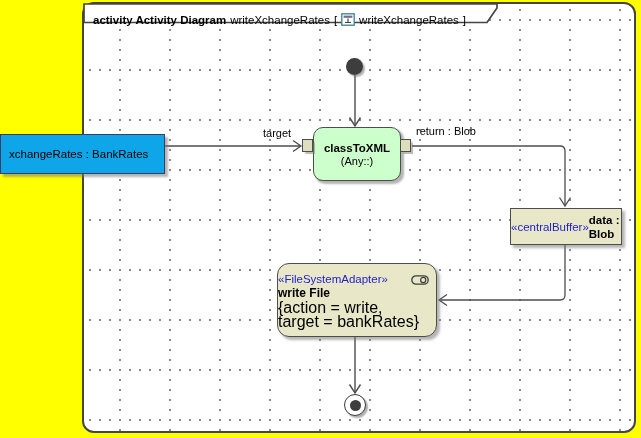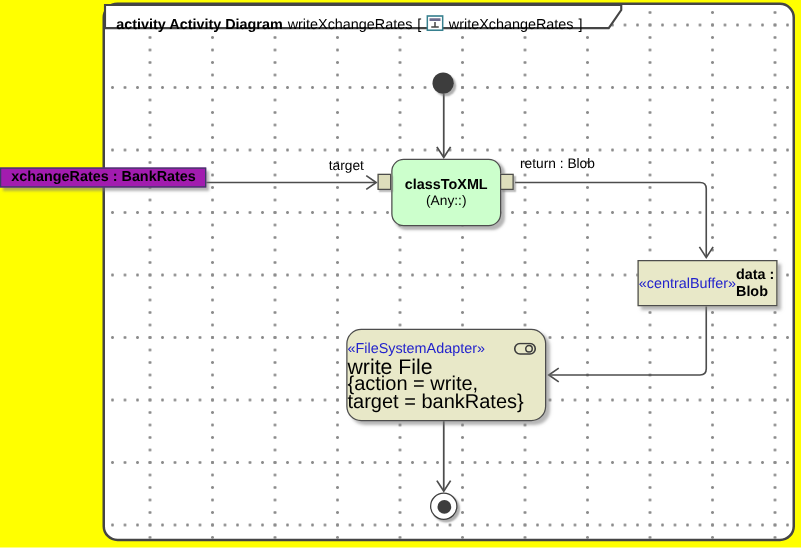--- a/index.html
+++ b/index.html
@@ -29,23 +29,23 @@
   }
   .frame-header-text{
     position:absolute;left:93px;top:6px;height:28px;
     display:flex;align-items:center;gap:4px;
     font-size:11.5px;color:#000;white-space:nowrap;
   }
   .frame-header-text .bold{font-weight:bold;}
   .node{position:absolute;box-sizing:border-box;}
   .shadowed{box-shadow:2.5px 2.5px 2px rgba(120,120,120,0.55);}
   .param-node{
-    left:0;top:134px;width:165px;height:16px;
-    background:#a21caf;border:1.5px solid #3c3c64;
-    font-weight:bold;font-size:11.5px;
+    left:0;top:134px;width:165px;height:40px;
+    background:#0ea5e9;border:1.5px solid #3c3c64;
+    font-weight:normal;font-size:11.5px;
     display:flex;align-items:center;padding-left:8px;
   }
   .action-node{
     left:313px;top:127px;width:88px;height:54px;
     background:#ccffcc;border:1.5px solid #4d4d4d;border-radius:10px;
     display:flex;flex-direction:column;align-items:center;justify-content:center;
   }
   .action-node .title{font-weight:bold;font-size:11.5px;line-height:14px;}
   .action-node .sub{font-size:11px;line-height:13px;}
   .pin{
@@ -61,21 +61,21 @@
     box-shadow:3px 3px 2.5px rgba(120,120,120,0.55);
   }
   .stereotype{color:#2222cc;font-size:11.5px;line-height:14px;}
   .buffer-node .label{font-weight:bold;font-size:11.5px;line-height:14px;color:#000;}
   .write-node{
     left:277px;top:263px;width:160px;height:74px;
     background:#e8e8c8;border:1.5px solid #4d4d4d;border-radius:12px;
     display:flex;flex-direction:column;align-items:flex-start;justify-content:center;
     box-shadow:3px 3px 2.5px rgba(120,120,120,0.55);
   }
-  .write-node .title{font-weight:normal;font-size:17px;line-height:15px;color:#000;}
+  .write-node .title{font-weight:bold;font-size:12px;line-height:15px;color:#000;}
   .write-node .props{font-size:16px;line-height:14px;color:#000;}
   .behavior-icon{position:absolute;right:7px;top:7px;}
   .edge-label{
     position:absolute;font-size:11px;color:#000;white-space:nowrap;
   }
   .label-target{left:263px;top:127px;}
   .label-return{left:416px;top:125px;}
   .initial-node{
     left:346px;top:58px;width:17px;height:17px;border-radius:50%;
     background:#3d3d3d;box-shadow:2px 2px 1.5px rgba(120,120,120,0.6);

